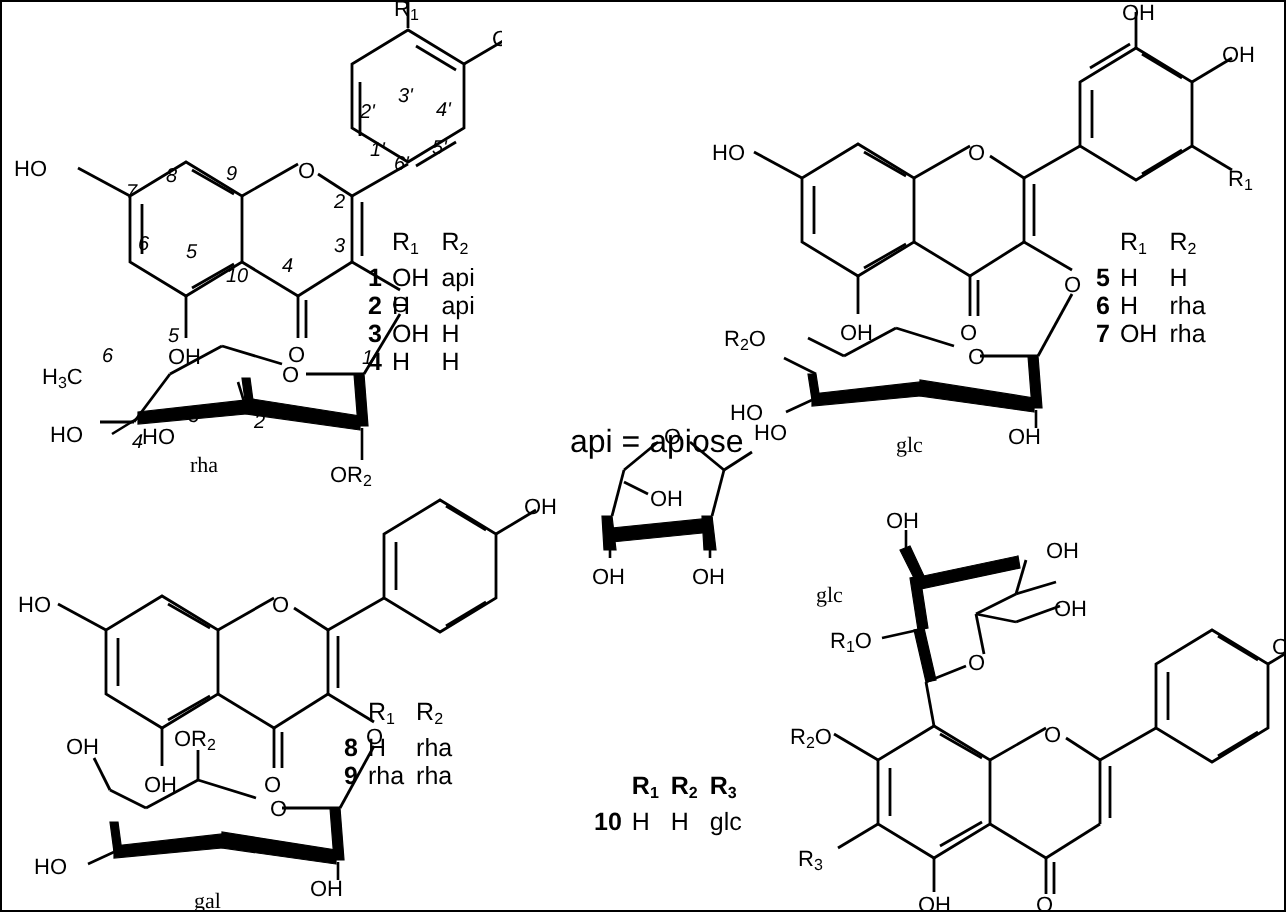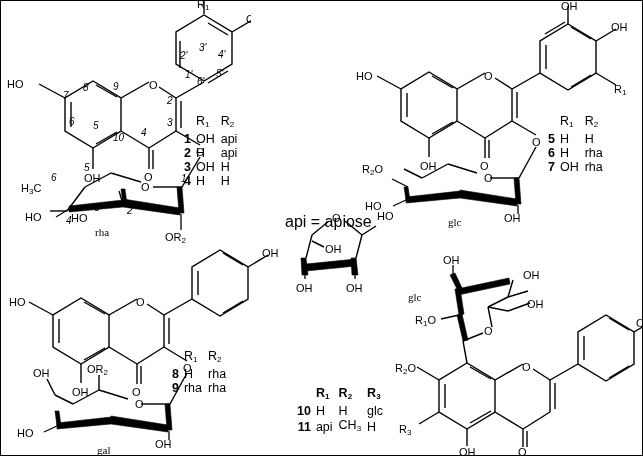--- a/index.html
+++ b/index.html
@@ -377,26 +377,20 @@
         <td class="hdb">R<span class="sub">1</span></td>
         <td class="hdb">R<span class="sub">2</span></td>
         <td class="hdb">R<span class="sub">3</span></td>
       </tr>
       <tr>
             <td class="idx">10</td>
             <td>H</td>
             <td>H</td>
             <td>glc</td>
           </tr>
-      <tr>
-            <td class="idx">11</td>
-            <td>api</td>
-            <td>CH<span class="sub">3</span></td>
-            <td>H</td>
-          </tr>
     </tbody>
       </table>
   </div>
 
   <div class="struct" style="left:390px;top:252px;">
   <svg width="253" height="204" viewBox="0 0 253 204">
     <g stroke="#000" stroke-width="1.4" fill="none">
 
       <path d="M48,127 L48,159 L76,176 L104,159 L104,127 L76,110 Z"></path>
       <path d="M54,131 L54,155"></path>

